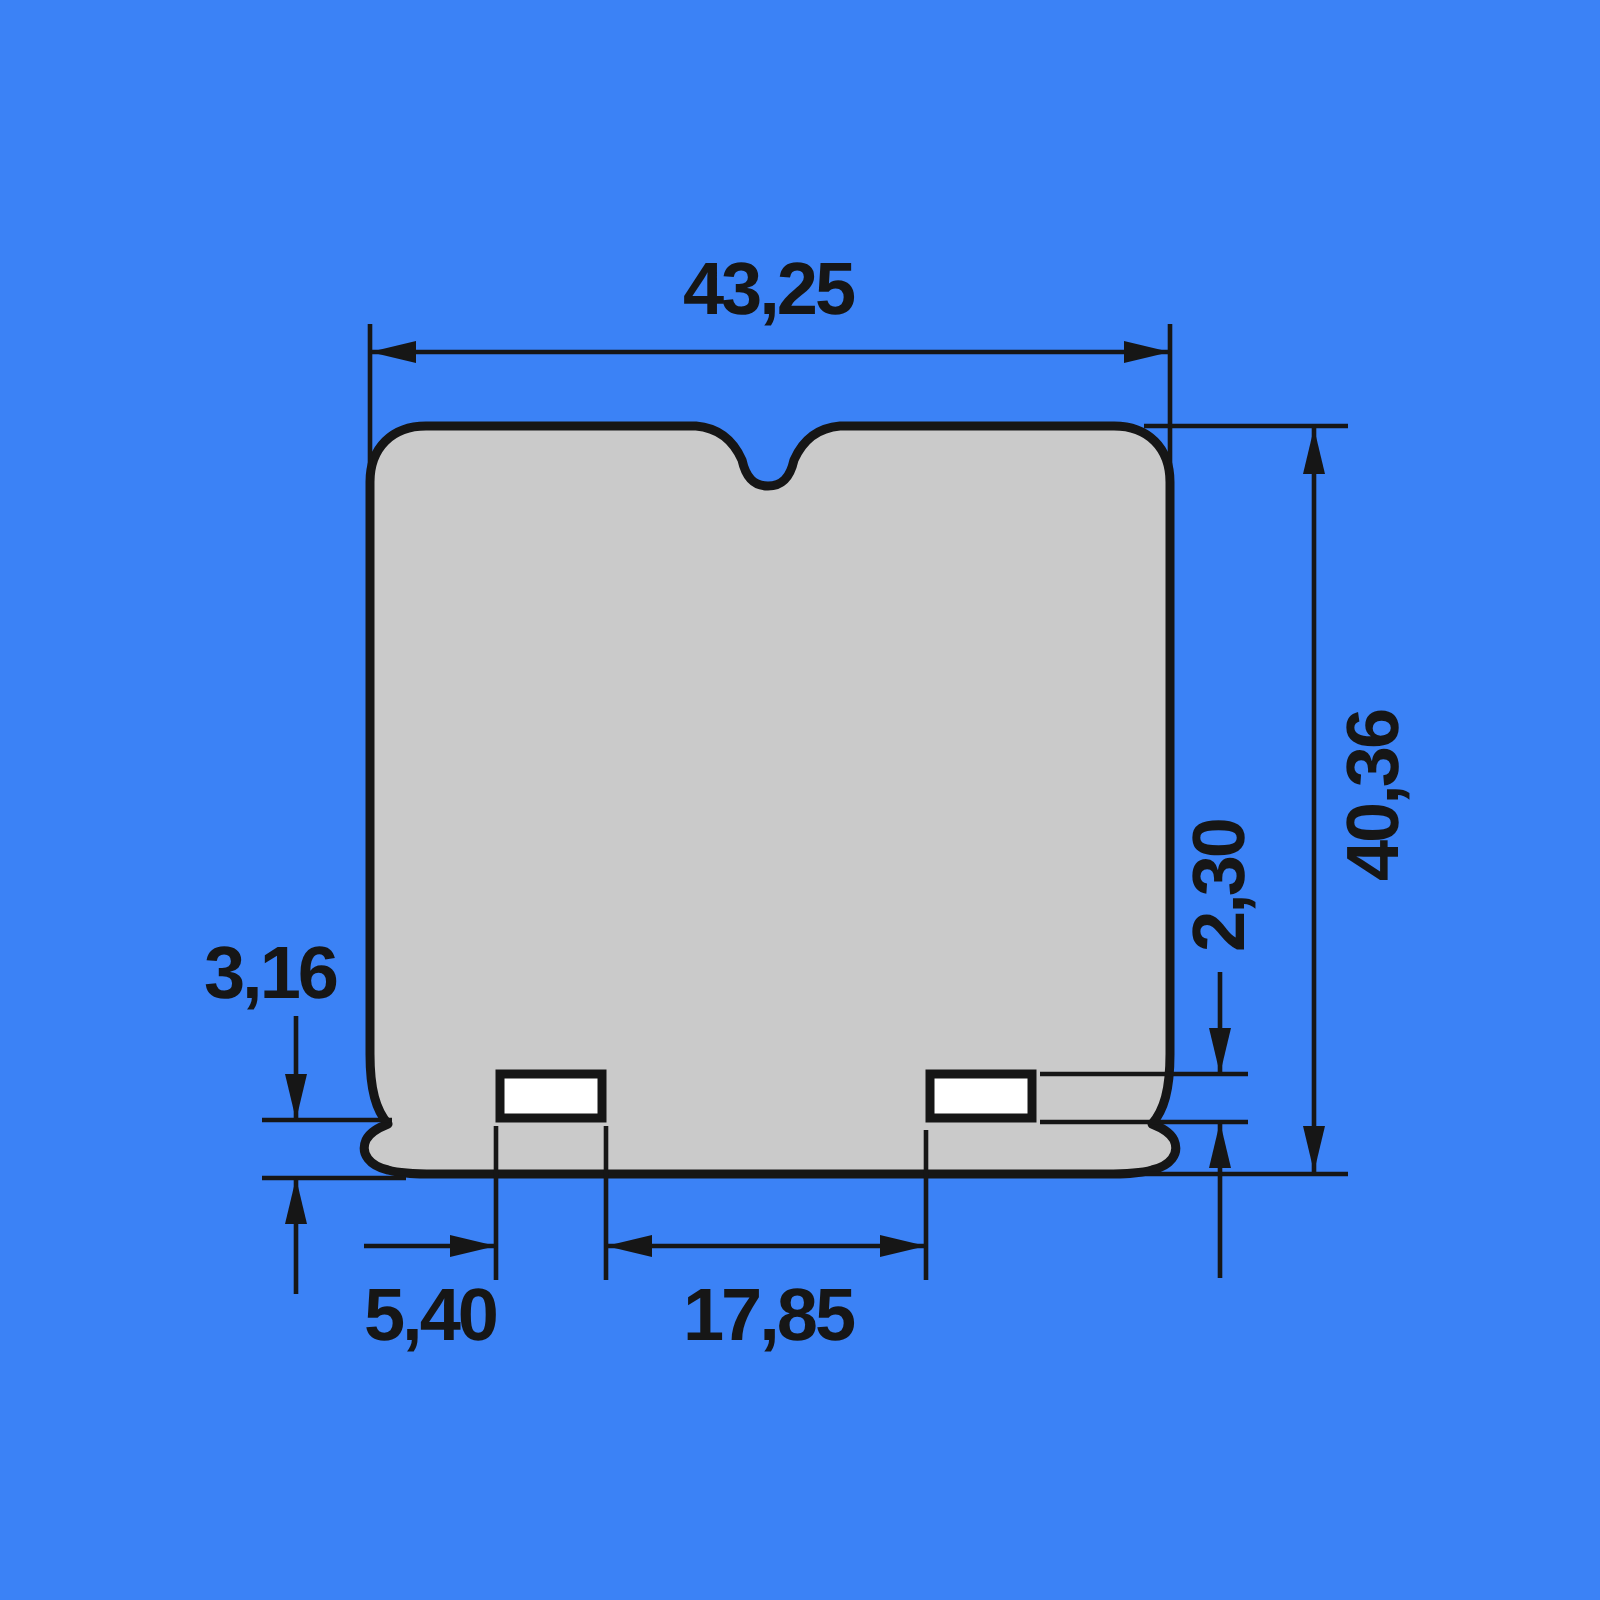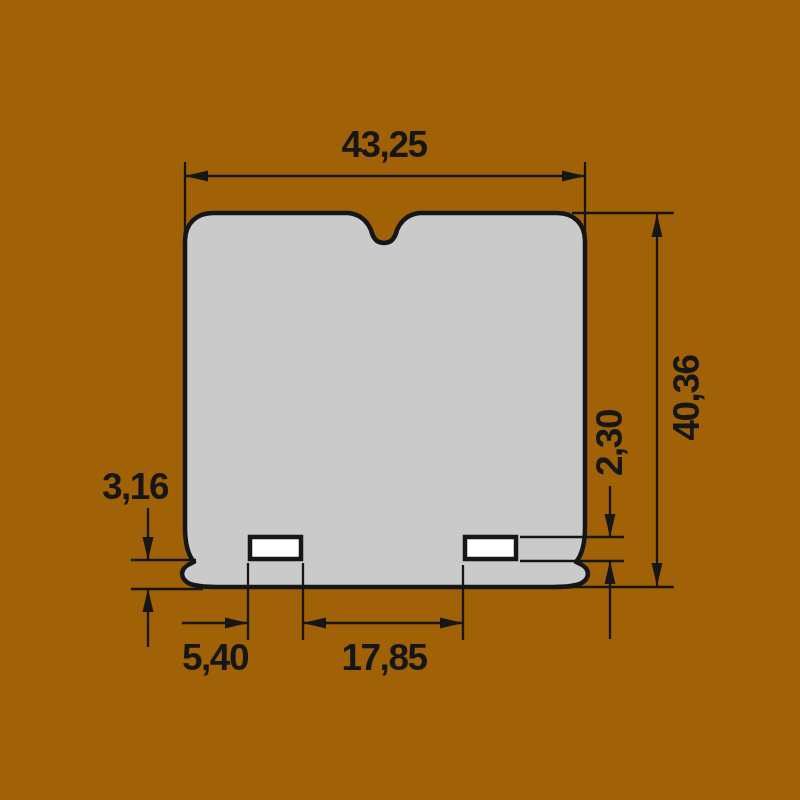--- a/index.html
+++ b/index.html
@@ -4,21 +4,21 @@
 <style>
   html, body {
     margin: 0;
     padding: 0;
     background: #ffffff;
   }
   .canvas {
     position: relative;
     width: 800px;
     height: 800px;
-    background: #a16207;
+    background: #3b82f6;
     overflow: hidden;
   }
   svg { display: block; }
   .dim-text {
     font-family: "Liberation Sans", sans-serif;
     font-weight: bold;
     font-size: 37px;
     letter-spacing: -1.5px;
     fill: #161616;
   }

